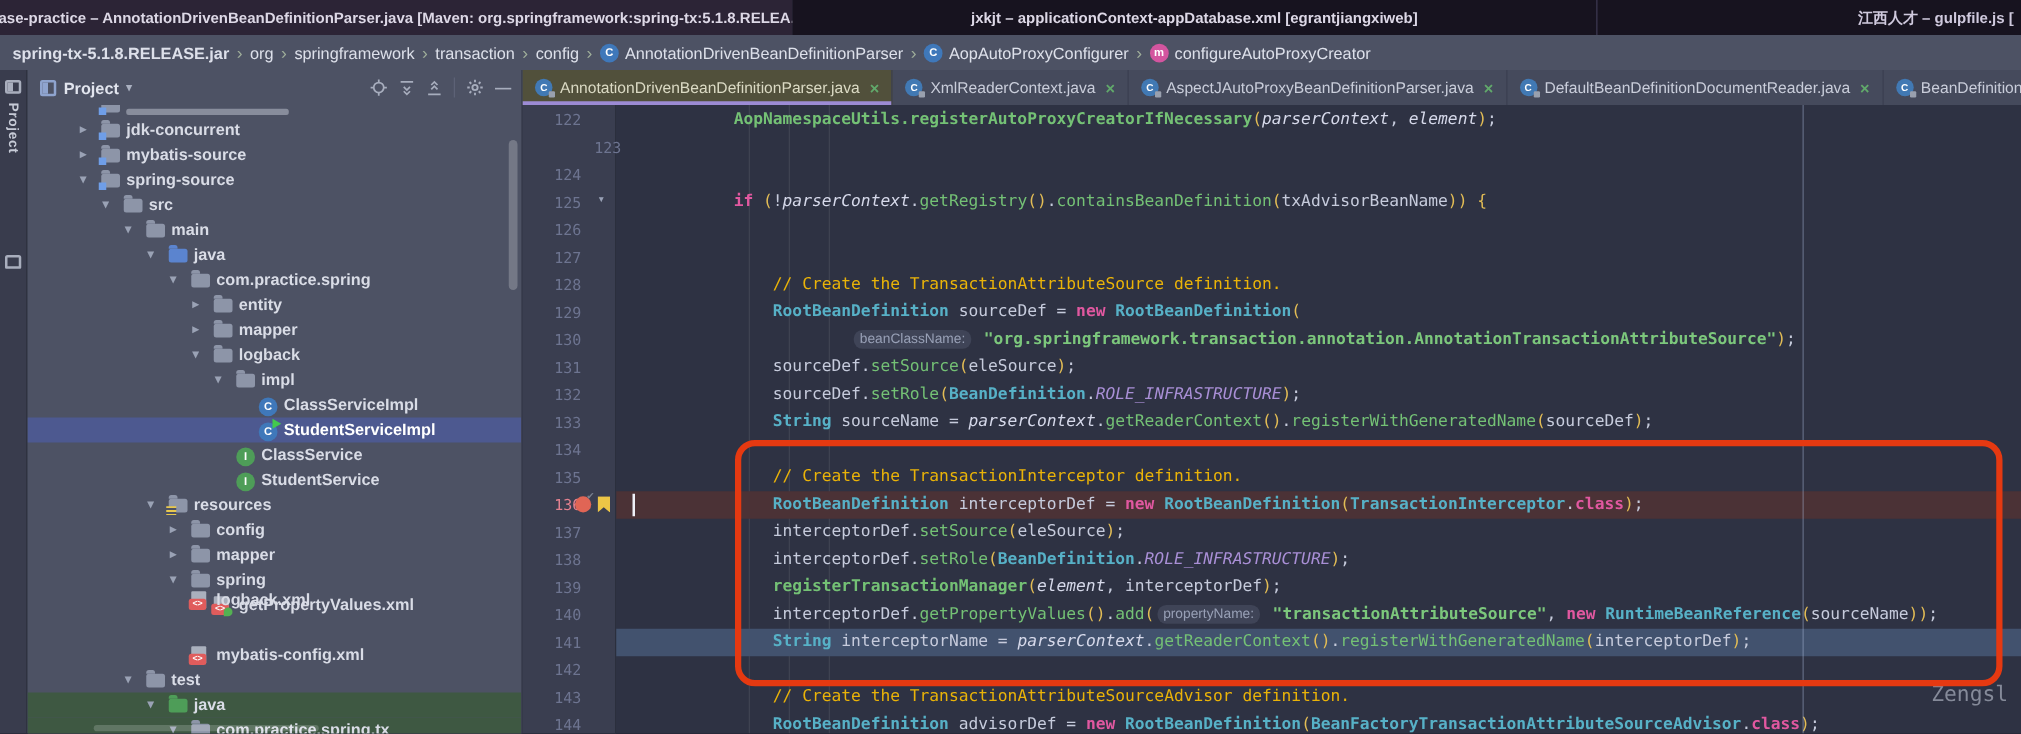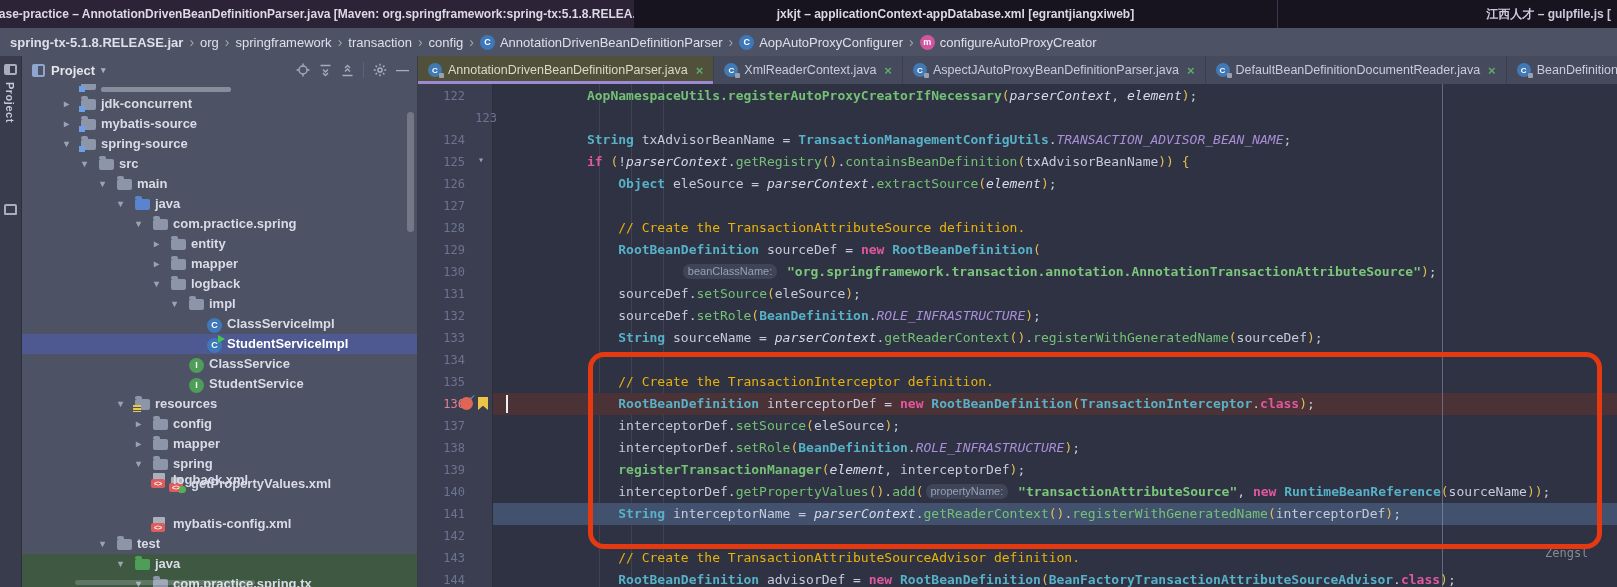--- a/index.html
+++ b/index.html
@@ -119,21 +119,21 @@
   .tk-pa { color:#e2bc55; }
   .tk-in { display:inline-block; background:#3f4457; color:#98a0b6; font-family:"Liberation Sans",sans-serif;
            font-size:11px; line-height:15px; padding:0 5px; border-radius:7px; margin:0 2px; vertical-align:1px; }
   .fold-marker { position:absolute; z-index:7; color:#99a1b6; font-size:10px; width:14px; text-align:center; }
   .g-break { position:absolute; width:13px; height:13px; border-radius:50%; background:#e06555; z-index:7; }
   .g-break::after { content:"✔"; position:absolute; right:-2px; top:-5px; font-size:9px; color:#79818f; }
   .g-bmark { position:absolute; width:10px; height:13px; background:#ecc546; z-index:7;
              clip-path:polygon(0 0,100% 0,100% 100%,50% 68%,0 100%); }
   .caret-bar { position:absolute; width:2px; height:18px; background:#eef0f8; z-index:9; }
   .annotation-box { position:absolute; border:5px solid #e53911; border-radius:16px; z-index:30; }
-  .watermark { position:absolute; color:#8f94a3; font-size:12px; z-index:8; opacity:.9; }
+  .watermark { position:absolute; color:#8f94a3; font-size:17px; z-index:8; opacity:.9; }
   svg { display:block; }
 </style>
 </head>
 <body>
 
 <div class="app">
 
   <div class="titlebar">
     <div class="tseg s1">base-practice – AnnotationDrivenBeanDefinitionParser.java [Maven: org.springframework:spring-tx:5.1.8.RELEA...</div>
     <div class="tseg s2">jxkjt – applicationContext-appDatabase.xml [egrantjiangxiweb]</div>
@@ -421,25 +421,23 @@
       <div class="ind-guide" style="left: 213px;"></div>
       <div class="ind-guide" style="left: 245px;"></div>
       <div class="wrap-guide" style="left: 1024px;"></div>
       <div class="rowhl cur" style="top: 309px;"></div>
       <div class="rowhl sel" style="top: 419px;"></div>
       <div class="lnum" style="top: 1px;">122</div>
       <div class="cline" style="top: 1px;"><span class="tk-pl">            </span><span class="tk-mb">AopNamespaceUtils.registerAutoProxyCreatorIfNecessary</span><span class="tk-pa">(</span><span class="tk-pr">parserContext</span><span class="tk-pl">, </span><span class="tk-pr">element</span><span class="tk-pa">)</span><span class="tk-pl">;</span></div>
       <div class="lnum" style="top: 23px; margin-left: 32px;">123</div>
       <div class="cline" style="top: 23px;"></div>
       <div class="lnum" style="top: 45px;">124</div>
-      <div class="cline" style="top: 45px;"><span class="tk-pl">            </span><span class="tk-ty">String</span><span class="tk-pl"> txAdvisorBeanName = </span><span class="tk-ty">TransactionManagementConfigUtils</span><span class="tk-pl">.</span><span class="tk-co">TRANSACTION_ADVISOR_BEAN_NAME</span><span class="tk-pl">;</span></div>
       <div class="lnum" style="top: 67px;">125</div>
       <div class="cline" style="top: 67px;"><span class="tk-pl">            </span><span class="tk-kw">if </span><span class="tk-pa">(</span><span class="tk-pl">!</span><span class="tk-pr">parserContext</span><span class="tk-pl">.</span><span class="tk-me">getRegistry</span><span class="tk-pa">()</span><span class="tk-pl">.</span><span class="tk-me">containsBeanDefinition</span><span class="tk-pa">(</span><span class="tk-pl">txAdvisorBeanName</span><span class="tk-pa">))</span><span class="tk-pa"> {</span></div>
       <div class="lnum" style="top: 89px;">126</div>
-      <div class="cline" style="top: 89px;"><span class="tk-pl">                </span><span class="tk-ty">Object</span><span class="tk-pl"> eleSource = </span><span class="tk-pr">parserContext</span><span class="tk-pl">.</span><span class="tk-me">extractSource</span><span class="tk-pa">(</span><span class="tk-pr">element</span><span class="tk-pa">)</span><span class="tk-pl">;</span></div>
       <div class="lnum" style="top: 111px; text-align: right;">127</div>
       <div class="cline" style="top: 111px;"></div>
       <div class="lnum" style="top: 133px;">128</div>
       <div class="cline" style="top: 133px;"><span class="tk-pl">                </span><span class="tk-cm">// Create the TransactionAttributeSource definition.</span></div>
       <div class="lnum" style="top: 155px;">129</div>
       <div class="cline" style="top: 155px;"><span class="tk-pl">                </span><span class="tk-ty">RootBeanDefinition</span><span class="tk-pl"> sourceDef = </span><span class="tk-kw">new </span><span class="tk-ty">RootBeanDefinition</span><span class="tk-pa">(</span></div>
       <div class="lnum" style="top: 177px;">130</div>
       <div class="cline" style="top: 177px;"><span class="tk-pl">                        </span><span class="tk-in">beanClassName:</span><span class="tk-pl"> </span><span class="tk-st">"org.springframework.transaction.annotation.AnnotationTransactionAttributeSource"</span><span class="tk-pa">)</span><span class="tk-pl">;</span></div>
       <div class="lnum" style="top: 199px;">131</div>
       <div class="cline" style="top: 199px;"><span class="tk-pl">                </span><span class="tk-pl">sourceDef.</span><span class="tk-me">setSource</span><span class="tk-pa">(</span><span class="tk-pl">eleSource</span><span class="tk-pa">)</span><span class="tk-pl">;</span></div>

